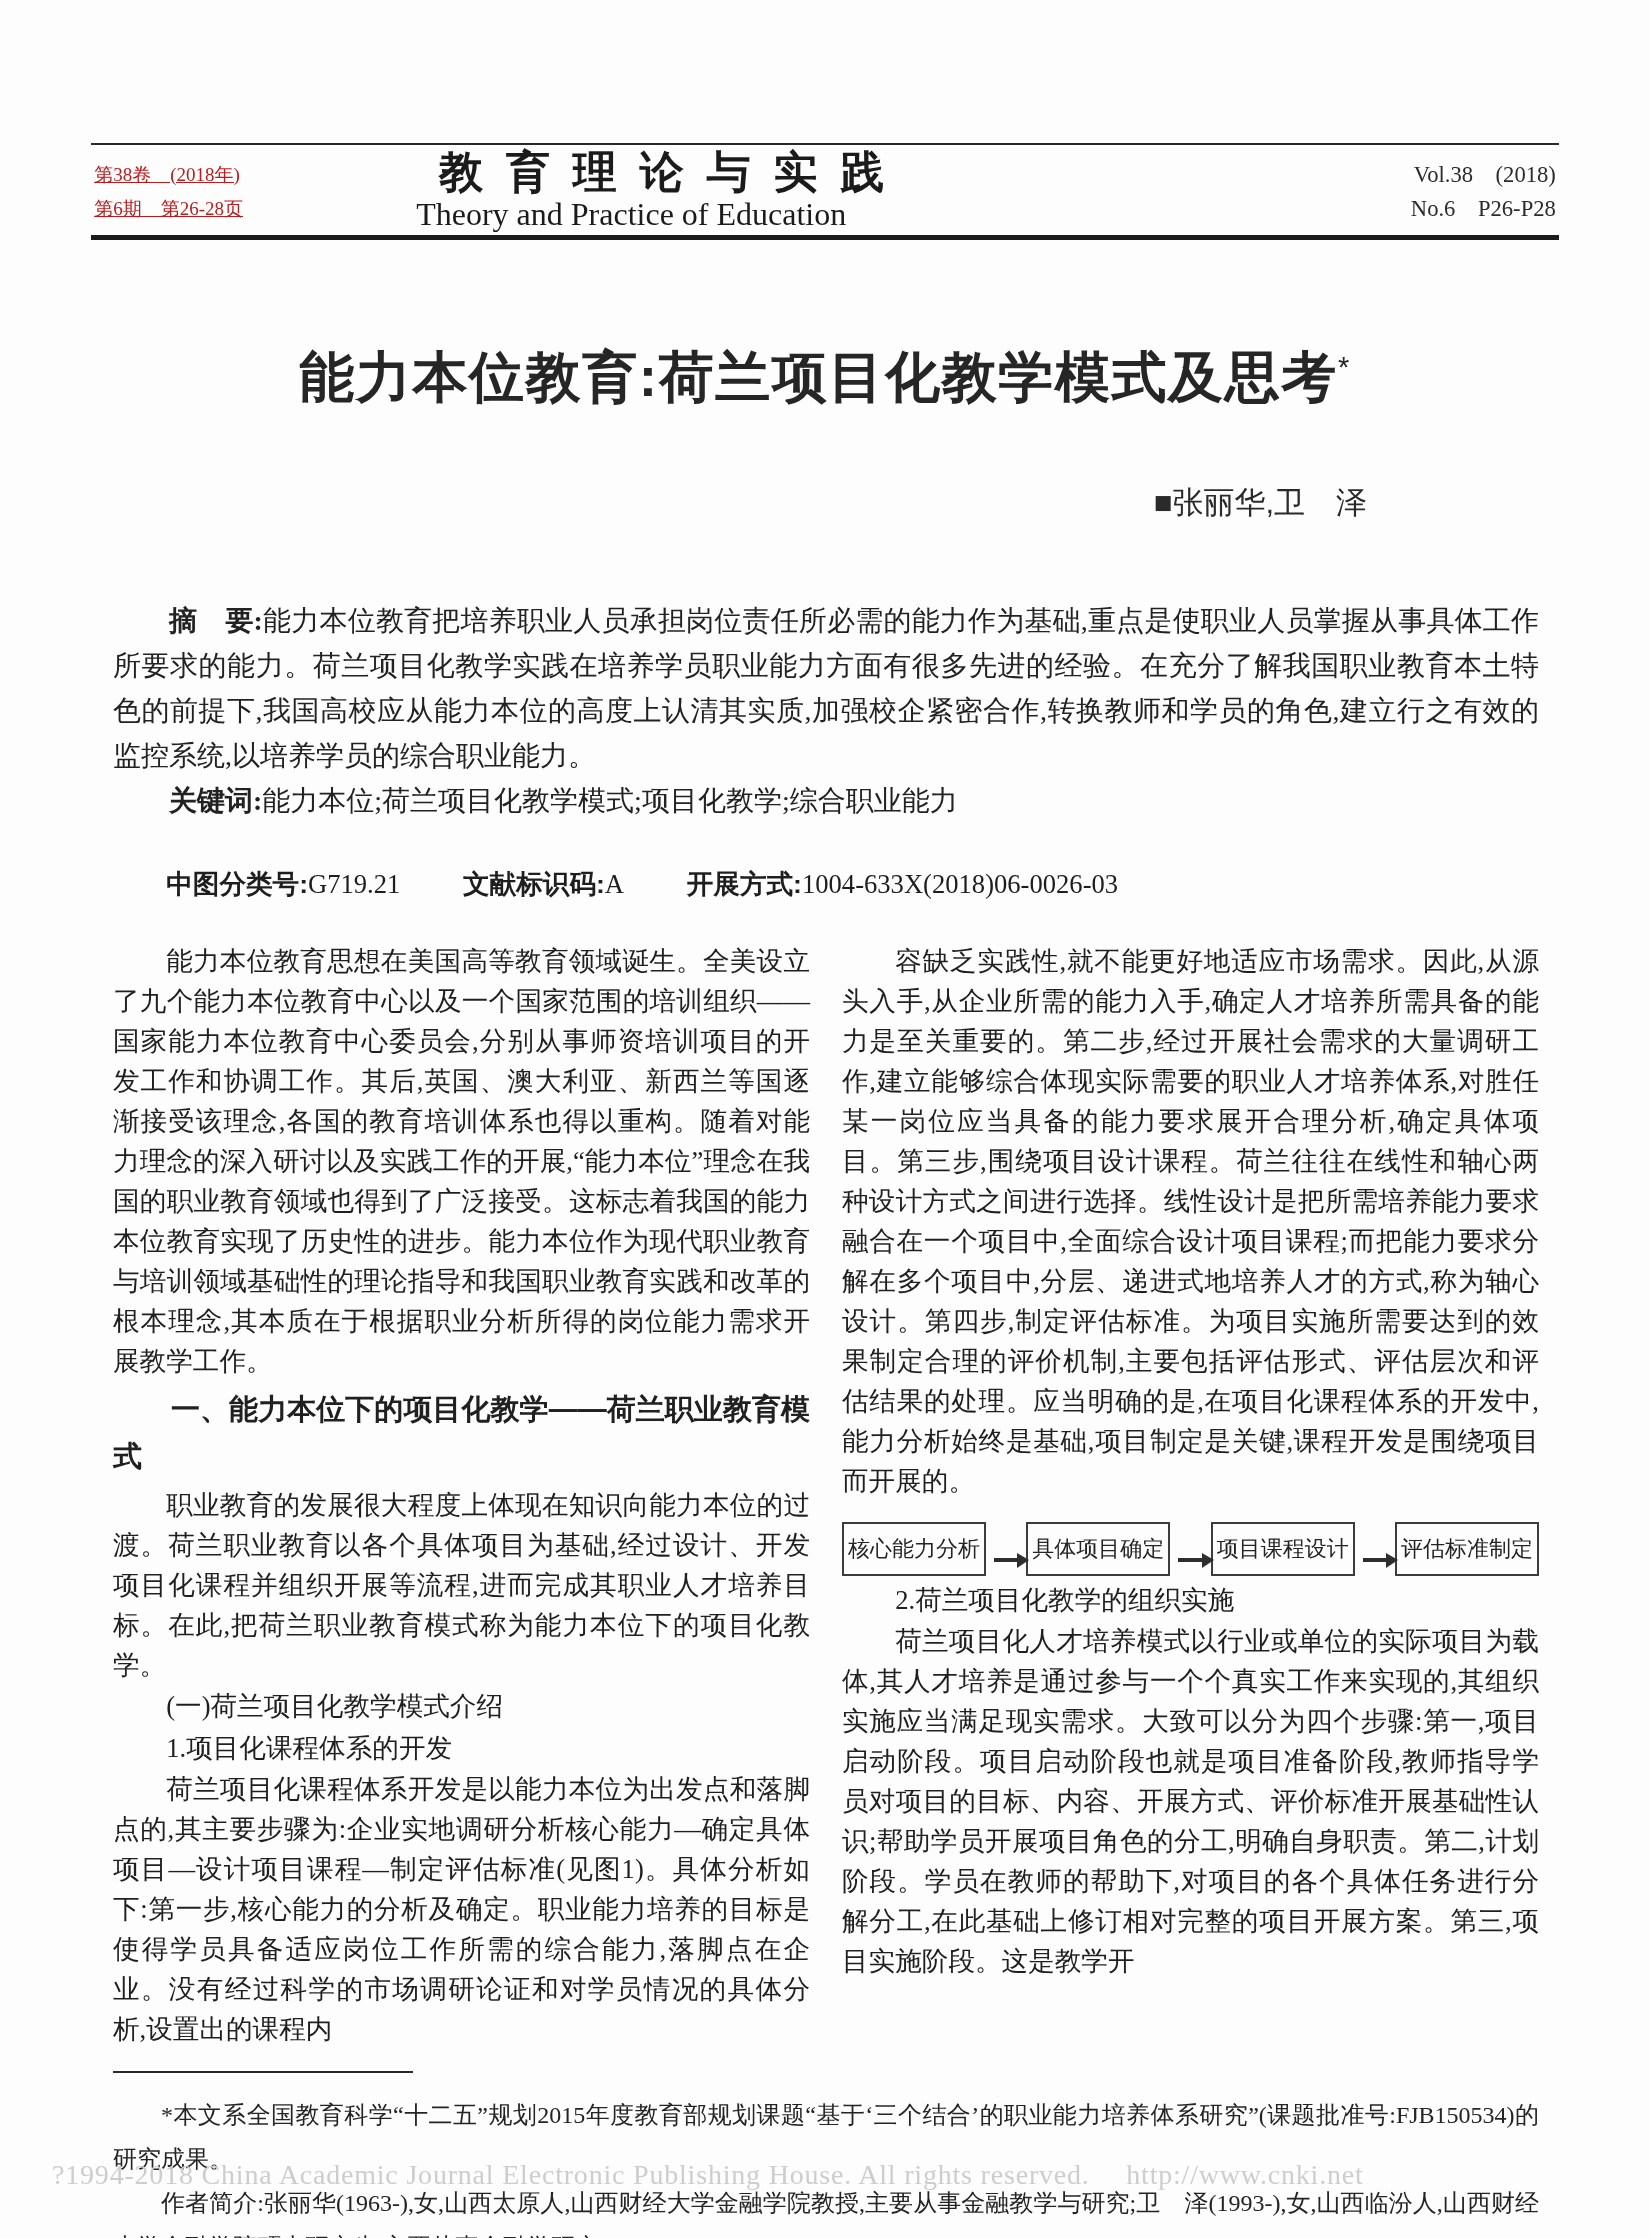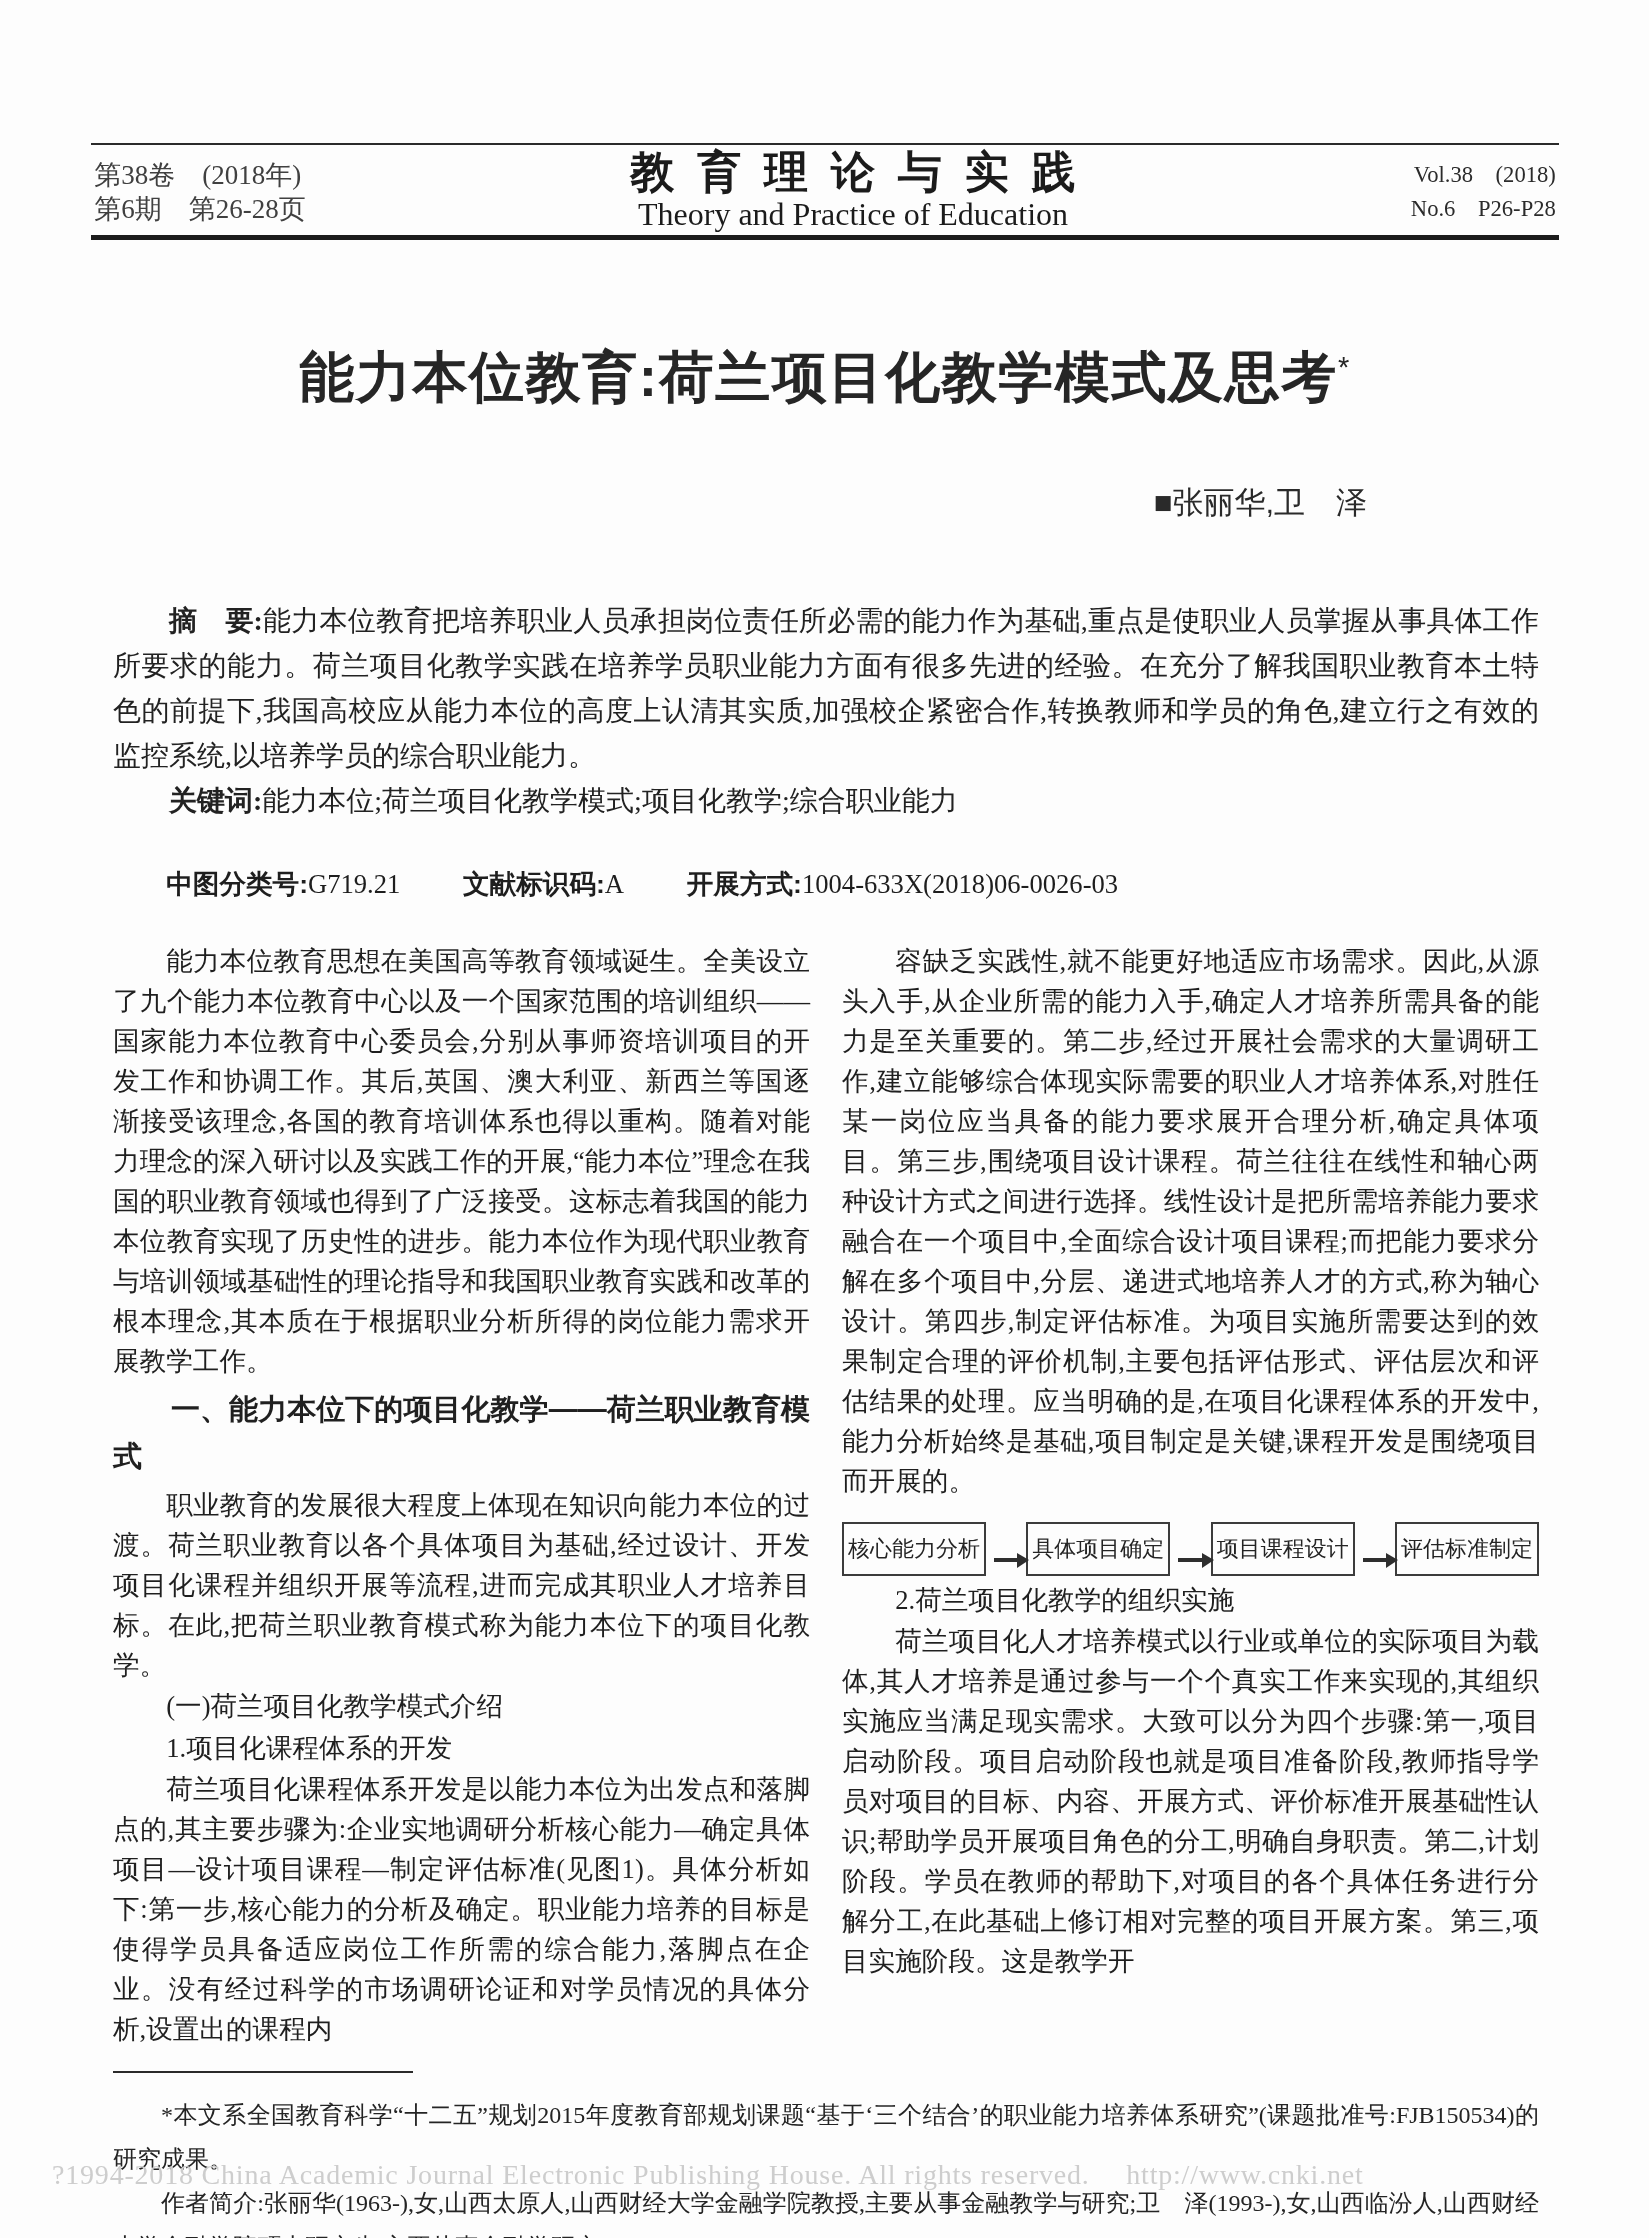--- a/index.html
+++ b/index.html
@@ -10,22 +10,22 @@
     background:#fdfdfd;
     font-family:"Liberation Serif","DejaVu Serif",serif;
     color:#1e1e1e;
     overflow:hidden;
   }
   .content { margin:0 91px; }
 
   
   .hdr-rule-top { margin-top:143px; border-top:2.4px solid #2a2a2a; }
   .hdr-row { display:flex; align-items:center; padding:8px 3.2px 4.8px 3.2px; height:77px; }
-  .hdr-left { width:322px; font-size:27px; line-height:34px; color:#404040; }
-  .hdr-center { flex:1; text-align:center; }
+  .hdr-left { width:322px; font-size:19px; line-height:34px; color:#b91c1c;text-decoration:underline; }
+  .hdr-center { flex:1; }
   .hdr-journal-cn { font-size:44px; font-weight:bold; letter-spacing:0.52em; text-indent:0.52em; color:#1b1b1b; line-height:45px; }
   .hdr-journal-en { font-size:32px; line-height:39px; color:#1b1b1b; }
   .hdr-right { width:266px; font-size:22.6px; line-height:34px; text-align:right; color:#2b2b2b; }
   .hdr-rule-bottom { border-top:5.6px solid #1c1c1c; }
 
   
   .title { margin-top:90px; text-align:center; font-family:"Liberation Sans","DejaVu Sans",sans-serif;
            font-weight:bold; font-size:55px; line-height:74px; color:#262626; letter-spacing:1.6px; }
   .title sup { font-size:29px; font-weight:normal; vertical-align:super; }
   .authors-row { margin-top:68px; display:flex; justify-content:flex-end; padding-right:192px; }

